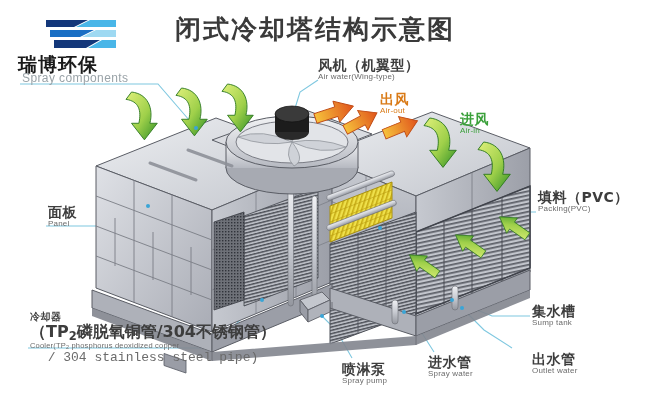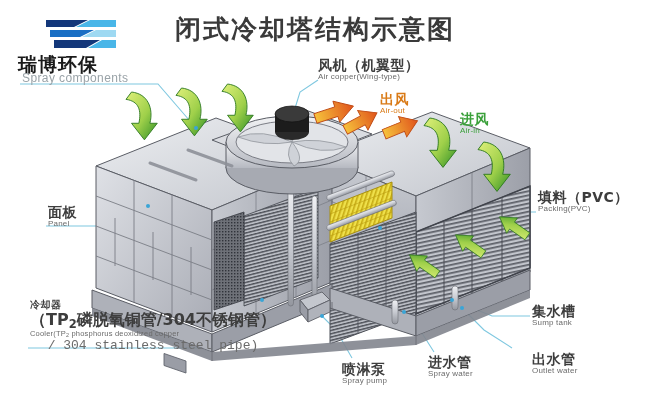--- a/index.html
+++ b/index.html
@@ -350,21 +350,21 @@
 
   <div class="title">闭式冷却塔结构示意图</div>
 
   <div class="lbl spraycomp" style="left:22px;top:72px;">
 
     <span class="en">Spray components</span>
   </div>
 
   <div class="lbl" style="left:318px;top:58px;">
     <span class="cn">风机（机翼型）</span>
-    <span class="en">Air copper(Wing-type)</span>
+    <span class="en">Air water(Wing-type)</span>
   </div>
 
   <div class="lbl airout" style="left:380px;top:92px;">
     <span class="cn">出风</span>
     <span class="en">Air-out</span>
   </div>
 
   <div class="lbl airin" style="left:460px;top:112px;">
     <span class="cn">进风</span>
     <span class="en">Air-in</span>
@@ -393,20 +393,20 @@
   <div class="lbl" style="left:428px;top:355px;">
     <span class="cn">进水管</span>
     <span class="en">Spray water</span>
   </div>
 
   <div class="lbl" style="left:532px;top:352px;">
     <span class="cn">出水管</span>
     <span class="en">Outlet water</span>
   </div>
 
-  <div class="lbl cooler" style="left:30px;top:300px;">
+  <div class="lbl cooler" style="left:30px;top:312px;">
     <span class="cn">冷却器</span>
     <span class="cn2">（TP<sub>2</sub>磷脱氧铜管/304不锈钢管）</span>
     <span class="en">Cooler(TP<sub>2</sub> phosphorus deoxidized copper</span>
     <span class="en2">/ 304 stainless steel pipe)</span>
   </div>
 
 </div>
 
 </body></html>

